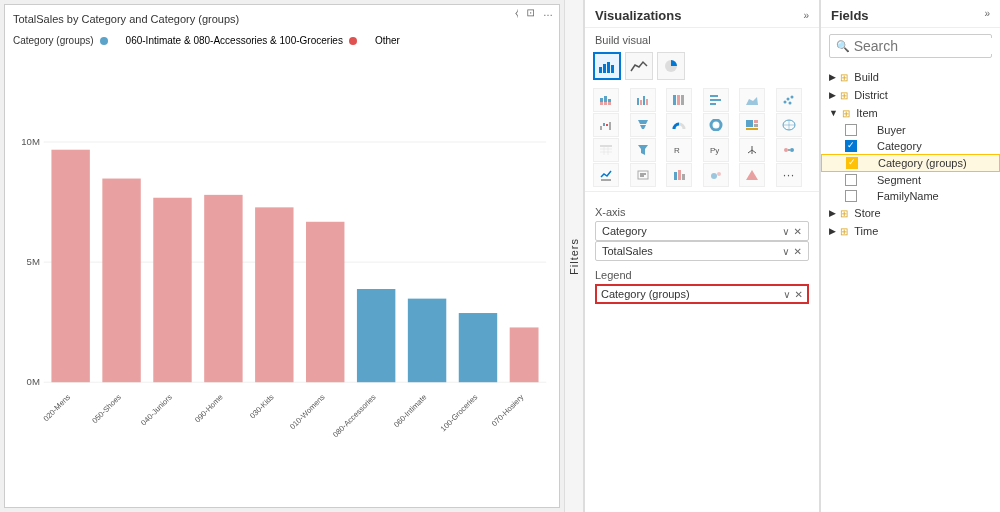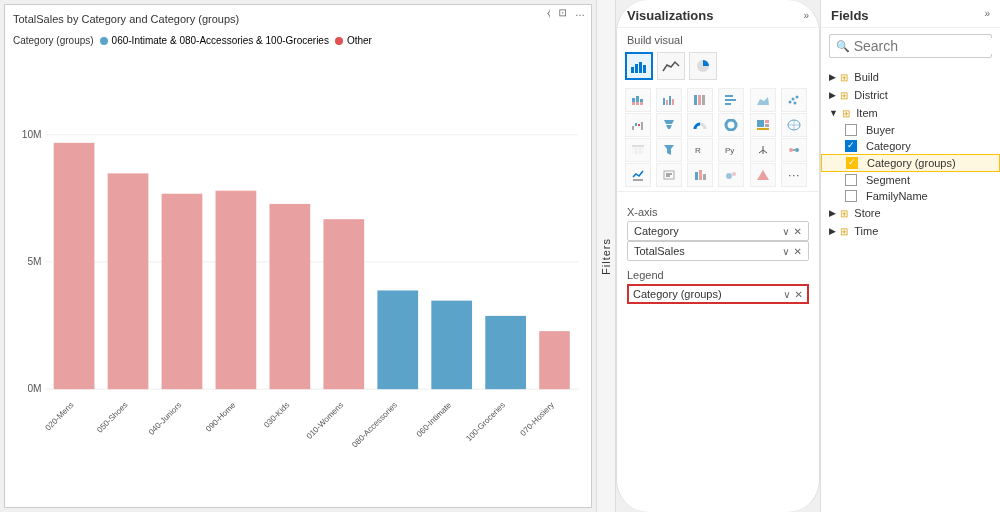--- a/index.html
+++ b/index.html
@@ -23,21 +23,21 @@
       display: flex;
       align-items: center;
       gap: 6px;
       font-size: 10px;
       margin-bottom: 6px;
       flex-wrap: wrap;
     }
     .legend-item {
       display: flex;
       align-items: center;
-      gap: 4px;
+      gap: 18px;
     }
     .legend-dot {
       width: 8px;
       height: 8px;
       border-radius: 50%;
     }
     .chart-container {
       position: relative;
       width: 100%;
       height: calc(100% - 60px);
@@ -69,28 +69,27 @@
     .filters-tab-label {
       writing-mode: vertical-rl;
       transform: rotate(180deg);
       font-size: 11px;
       color: #333;
       letter-spacing: 1px;
     }
 
     
     .viz-panel {
-      width: 204px;
+      width: 236px;
       background: #fff;
       border-left: 1px solid #ddd;
       border-right: 1px solid #ddd;
       display: flex;
       flex-direction: column;
       overflow: hidden;
-      border-radius: 32px;
     }
     .viz-panel-header {
       display: flex;
       align-items: center;
       justify-content: space-between;
       padding: 8px 10px 4px;
       border-bottom: 1px solid #eee;
     }
     .viz-panel-title {
       font-size: 13px;
@@ -223,21 +222,21 @@
       gap: 4px;
     }
     .field-group-table-icon { color: #daa520; font-size: 10px; margin-right: 2px; }
 
     .field-item {
       display: flex;
       align-items: center;
       padding: 2px 8px 2px 24px;
       font-size: 11px;
       color: #333;
-      gap: 9px;
+      gap: 20px;
       cursor: pointer;
     }
     .field-checkbox {
       width: 12px;
       height: 12px;
       border: 1px solid #999;
       display: inline-block;
       background: #fff;
       flex-shrink: 0;
     }

